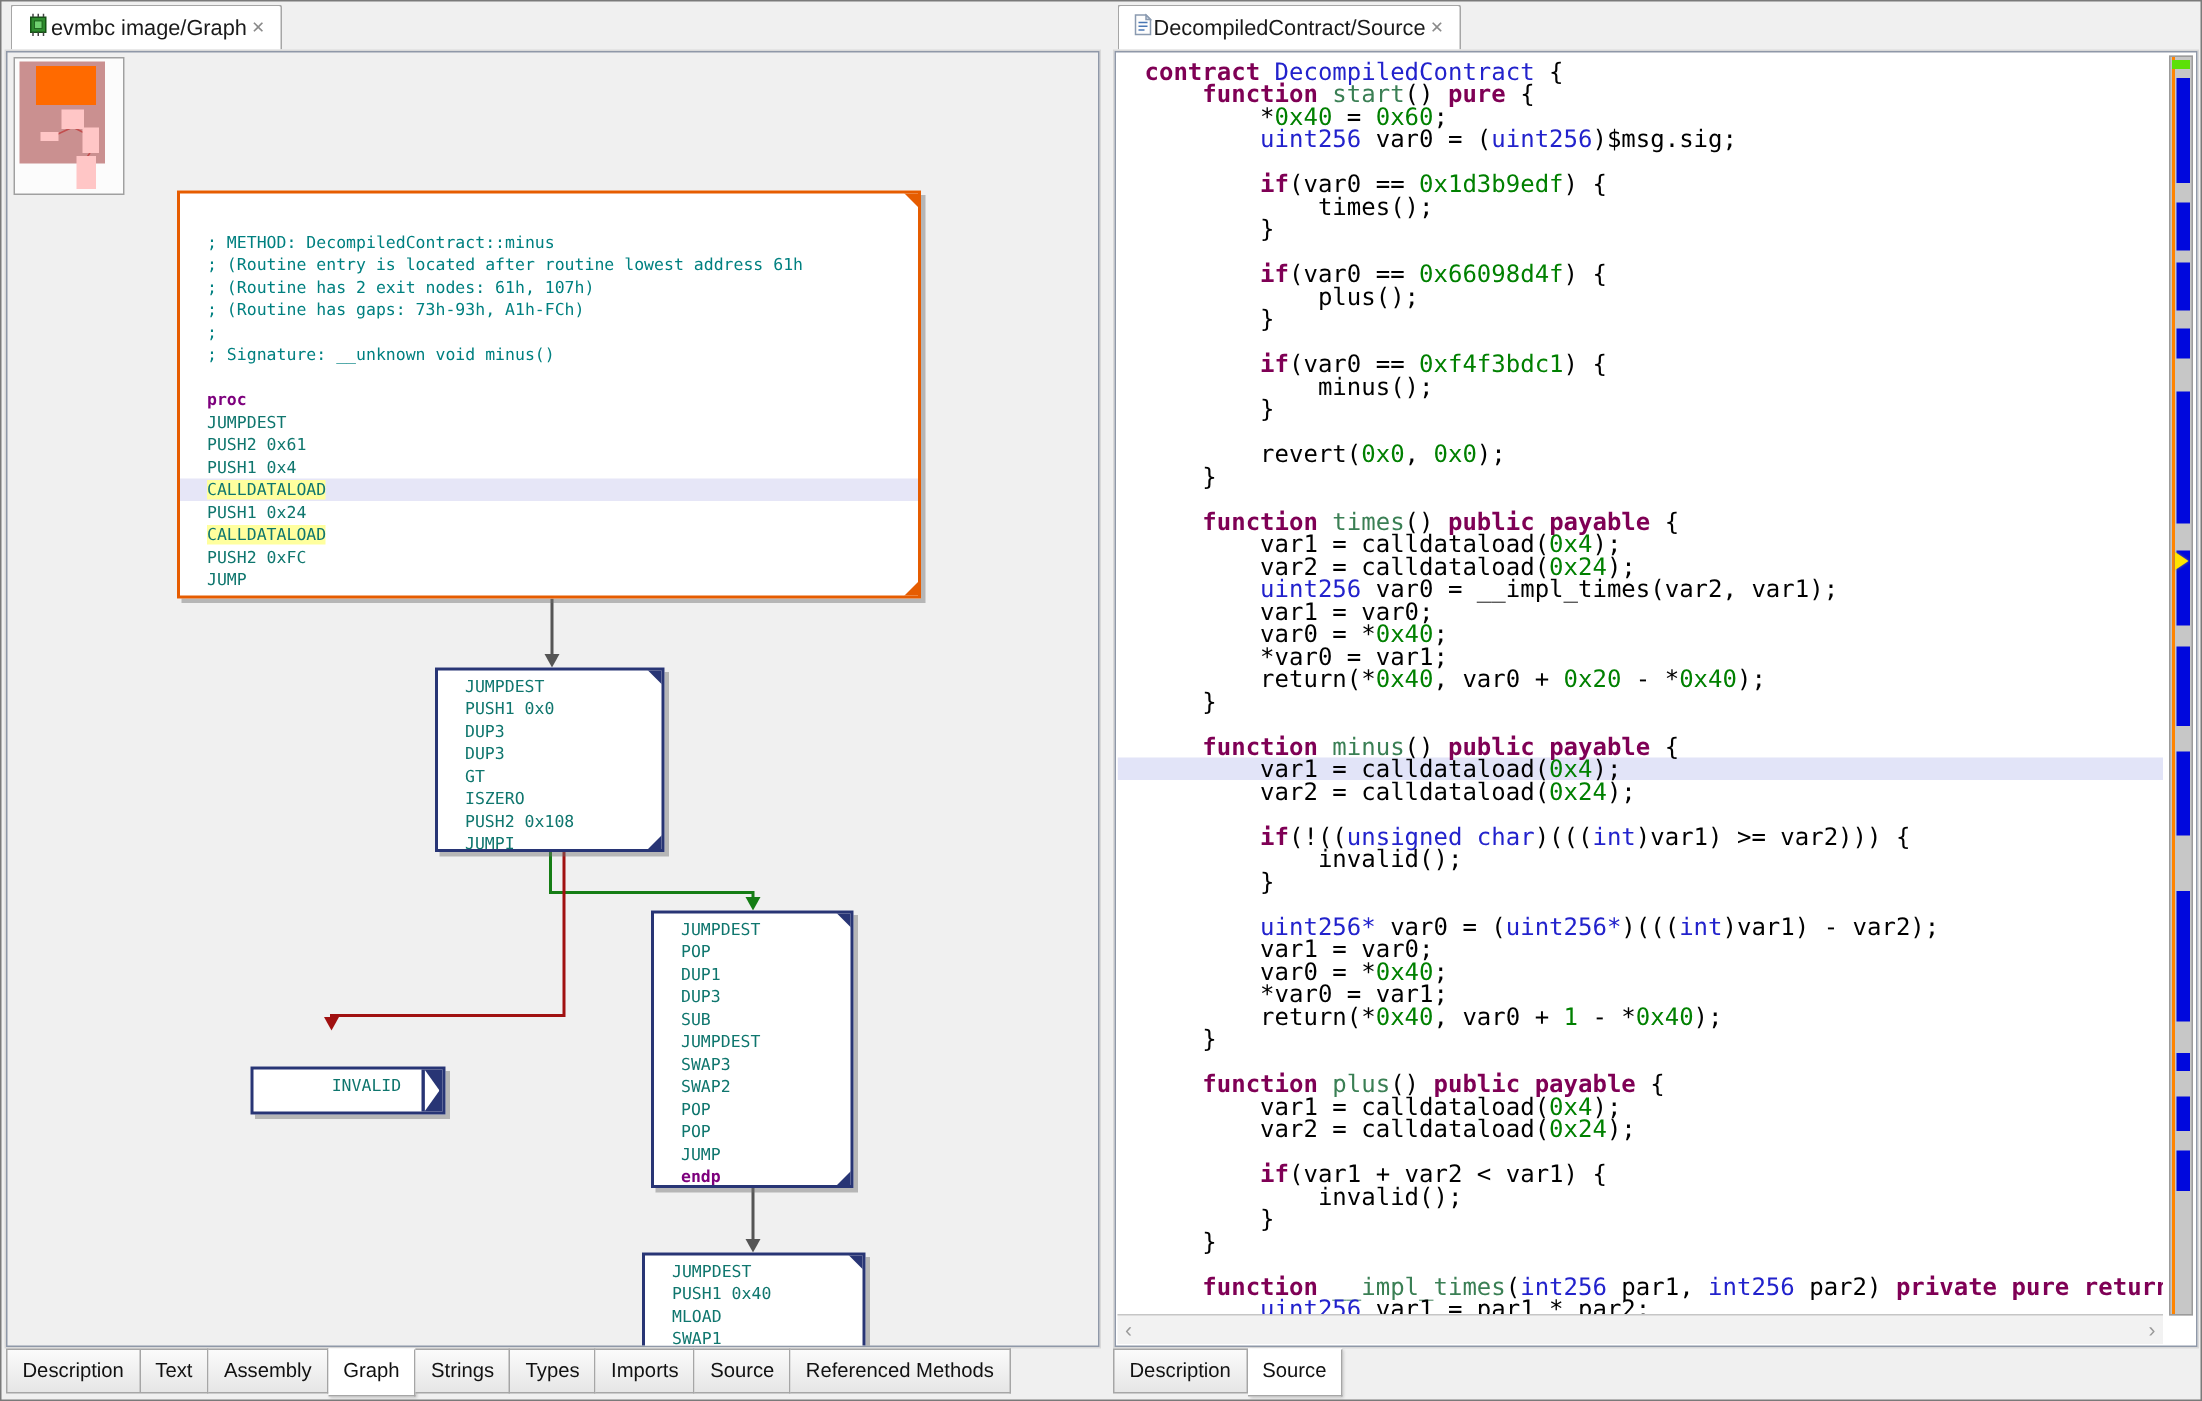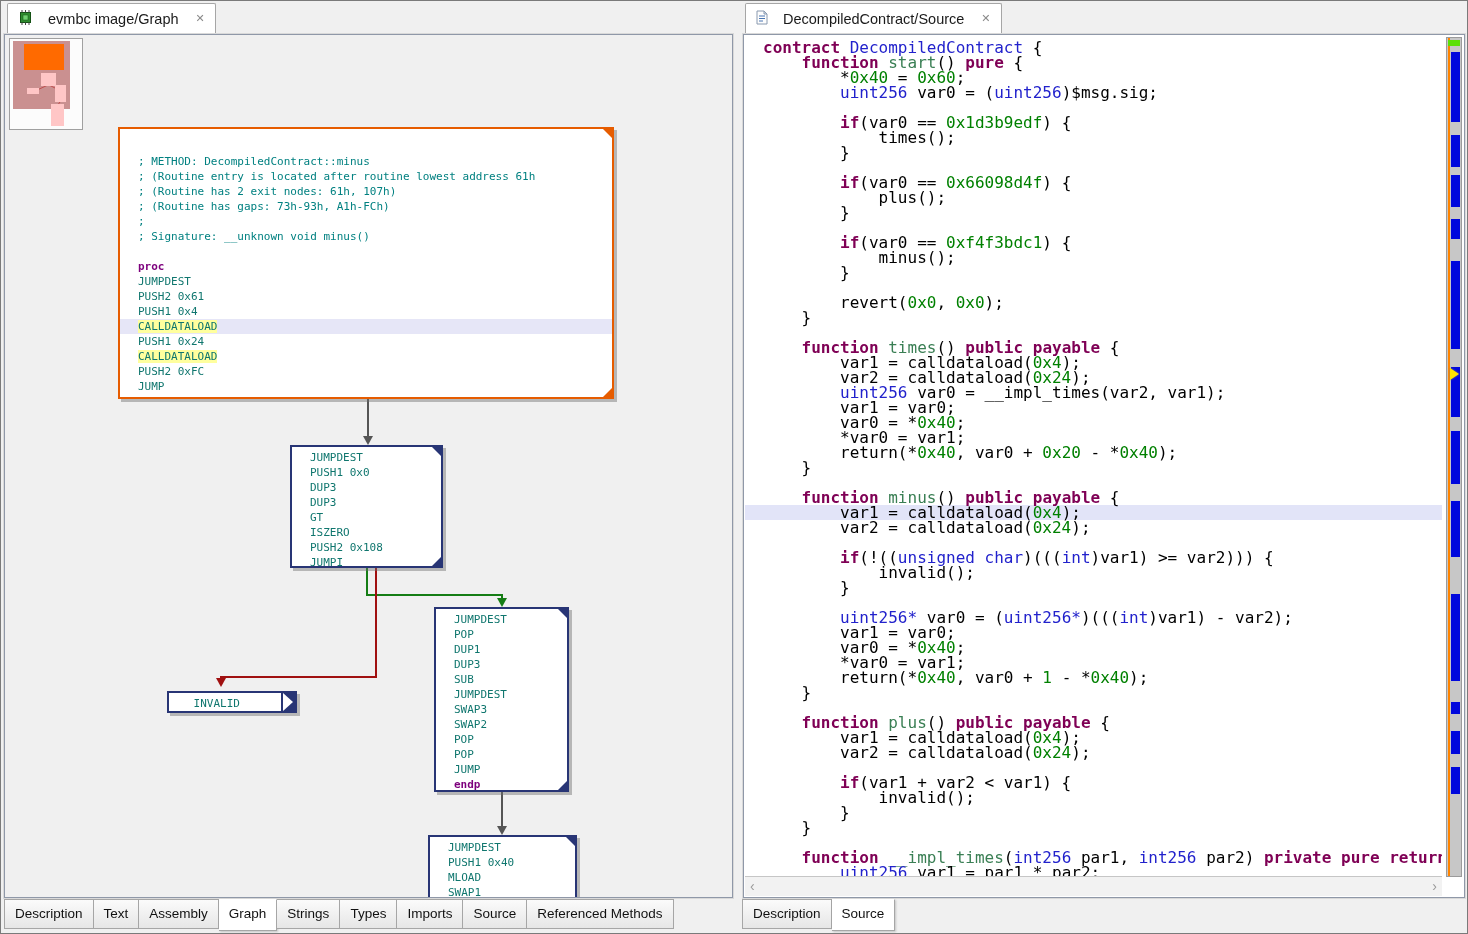--- a/index.html
+++ b/index.html
@@ -2,21 +2,21 @@
 <html><head>
 <meta charset="utf-8">
 <style>
   html,body{margin:0;padding:0;background:#d4d0c8;}
   .window{position:relative;width:1468px;height:934px;background:#f0f0f0;border:1px solid #7a7a7a;box-sizing:border-box;overflow:hidden;font-family:"Liberation Sans",sans-serif;}
   .panel{position:absolute;top:0;height:934px;}
   .panel-left{left:0;width:737px;}
   .panel-right{left:738px;width:729px;}
   
   .tabbar{position:absolute;left:3px;right:1px;top:2px;height:31px;}
-  .tab{display:inline-flex;align-items:center;gap:15px;height:30px;padding:0 10px;background:#ffffff;border:1px solid #a6a6a6;border-bottom:none;border-radius:2px 2px 0 0;margin-left:3px;font-size:14.5px;color:#1a1a1a;box-sizing:border-box;}
+  .tab{display:inline-flex;align-items:center;gap:1px;height:30px;padding:0 10px;background:#ffffff;border:1px solid #a6a6a6;border-bottom:none;border-radius:2px 2px 0 0;margin-left:3px;font-size:14.5px;color:#1a1a1a;box-sizing:border-box;}
   .tab .close{font-size:11px;color:#8a8a8a;margin-left:2px;}
   
   .content{position:absolute;left:3px;width:729px;top:33px;height:864px;background:#f0f0f0;border:1px solid #8f98a8;box-shadow:0 0 0 1px #d9d9d9;box-sizing:border-box;overflow:hidden;}
   .panel-right .content{left:4px;width:722px;background:#ffffff;}
   
   .bottom-tabs{position:absolute;left:3px;top:898px;height:33px;white-space:nowrap;}
   .btab{display:inline-block;padding:6px 10px 7px;font-size:13.5px;color:#111;background:linear-gradient(#fbfbfb,#e6e6e6);border:1px solid #a6a6a6;border-left:none;vertical-align:top;}
   .btab:first-child{border-left:1px solid #a6a6a6;}
   .btab.active{background:#ffffff;border-top:1px solid #ffffff;padding-bottom:9px;box-shadow:1px 1px 2px rgba(0,0,0,.18);}
   
@@ -98,21 +98,21 @@
           <polygon points="216,652 211,643 221,643" fill="#a01010"></polygon>
 
           <polyline points="497,757 497,793" fill="none" stroke="#555" stroke-width="2"></polyline>
           <polygon points="497,800 492,791 502,791" fill="#555"></polygon>
         </svg>
 
         <div id="graph-nodes">
             <div class="gnode selected" style="left: 113px; top: 92px; width: 496px; height: 272px;"><div class="nline">&nbsp;</div><div class="nline"><span class="n-comment">; METHOD: DecompiledContract::minus</span></div><div class="nline"><span class="n-comment">; (Routine entry is located after routine lowest address 61h</span></div><div class="nline"><span class="n-comment">; (Routine has 2 exit nodes: 61h, 107h)</span></div><div class="nline"><span class="n-comment">; (Routine has gaps: 73h-93h, A1h-FCh)</span></div><div class="nline"><span class="n-comment">;</span></div><div class="nline"><span class="n-comment">; Signature: __unknown void minus()</span></div><div class="nline">&nbsp;</div><div class="nline"><span class="n-proc">proc</span></div><div class="nline"><span class="n-pl">JUMPDEST</span></div><div class="nline"><span class="n-pl">PUSH2 0x61</span></div><div class="nline"><span class="n-pl">PUSH1 0x4</span></div><div class="nline cur"><span class="n-pl mark">CALLDATALOAD</span></div><div class="nline"><span class="n-pl">PUSH1 0x24</span></div><div class="nline"><span class="n-pl mark">CALLDATALOAD</span></div><div class="nline"><span class="n-pl">PUSH2 0xFC</span></div><div class="nline"><span class="n-pl">JUMP</span></div><i class="ftr"></i><i class="fbr"></i></div>
             <div class="gnode " style="left: 285px; top: 410px; width: 153px; height: 123px;"><div class="nline"><span class="n-pl">JUMPDEST</span></div><div class="nline"><span class="n-pl">PUSH1 0x0</span></div><div class="nline"><span class="n-pl">DUP3</span></div><div class="nline"><span class="n-pl">DUP3</span></div><div class="nline"><span class="n-pl">GT</span></div><div class="nline"><span class="n-pl">ISZERO</span></div><div class="nline"><span class="n-pl">PUSH2 0x108</span></div><div class="nline"><span class="n-pl">JUMPI</span></div><i class="ftr"></i><i class="fbr"></i></div>
             <div class="gnode " style="left: 429px; top: 572px; width: 135px; height: 185px;"><div class="nline"><span class="n-pl">JUMPDEST</span></div><div class="nline"><span class="n-pl">POP</span></div><div class="nline"><span class="n-pl">DUP1</span></div><div class="nline"><span class="n-pl">DUP3</span></div><div class="nline"><span class="n-pl">SUB</span></div><div class="nline"><span class="n-pl">JUMPDEST</span></div><div class="nline"><span class="n-pl">SWAP3</span></div><div class="nline"><span class="n-pl">SWAP2</span></div><div class="nline"><span class="n-pl">POP</span></div><div class="nline"><span class="n-pl">POP</span></div><div class="nline"><span class="n-pl">JUMP</span></div><div class="nline"><span class="n-proc">endp</span></div><i class="ftr"></i><i class="fbr"></i></div>
-            <div class="gnode " style="left: 162px; top: 656px; width: 130px; height: 22px;"><div class="nline"><span class="n-pl"> INVALID</span></div><i class="rflag"></i></div>
+            <div class="gnode " style="left: 162px; top: 676px; width: 130px; height: 32px; text-align: center;"><div class="nline"><span class="n-pl"> INVALID</span></div><i class="rflag"></i></div>
             <div class="gnode " style="left: 423px; top: 800px; width: 149px; height: 96px;"><div class="nline"><span class="n-pl">JUMPDEST</span></div><div class="nline"><span class="n-pl">PUSH1 0x40</span></div><div class="nline"><span class="n-pl">MLOAD</span></div><div class="nline"><span class="n-pl">SWAP1</span></div><i class="ftr"></i></div>
           </div>
 
         <div class="minimap">
           <svg width="70" height="88" viewBox="0 0 70 88">
             <rect x="3" y="2" width="57" height="68" fill="#ca9090"></rect>
             <g stroke="#c24d4d" stroke-width="1" fill="none">
               <line x1="38" y1="46" x2="25" y2="52"></line>
               <line x1="39" y1="46" x2="49" y2="51"></line>
               <line x1="50" y1="63" x2="47" y2="67"></line>

